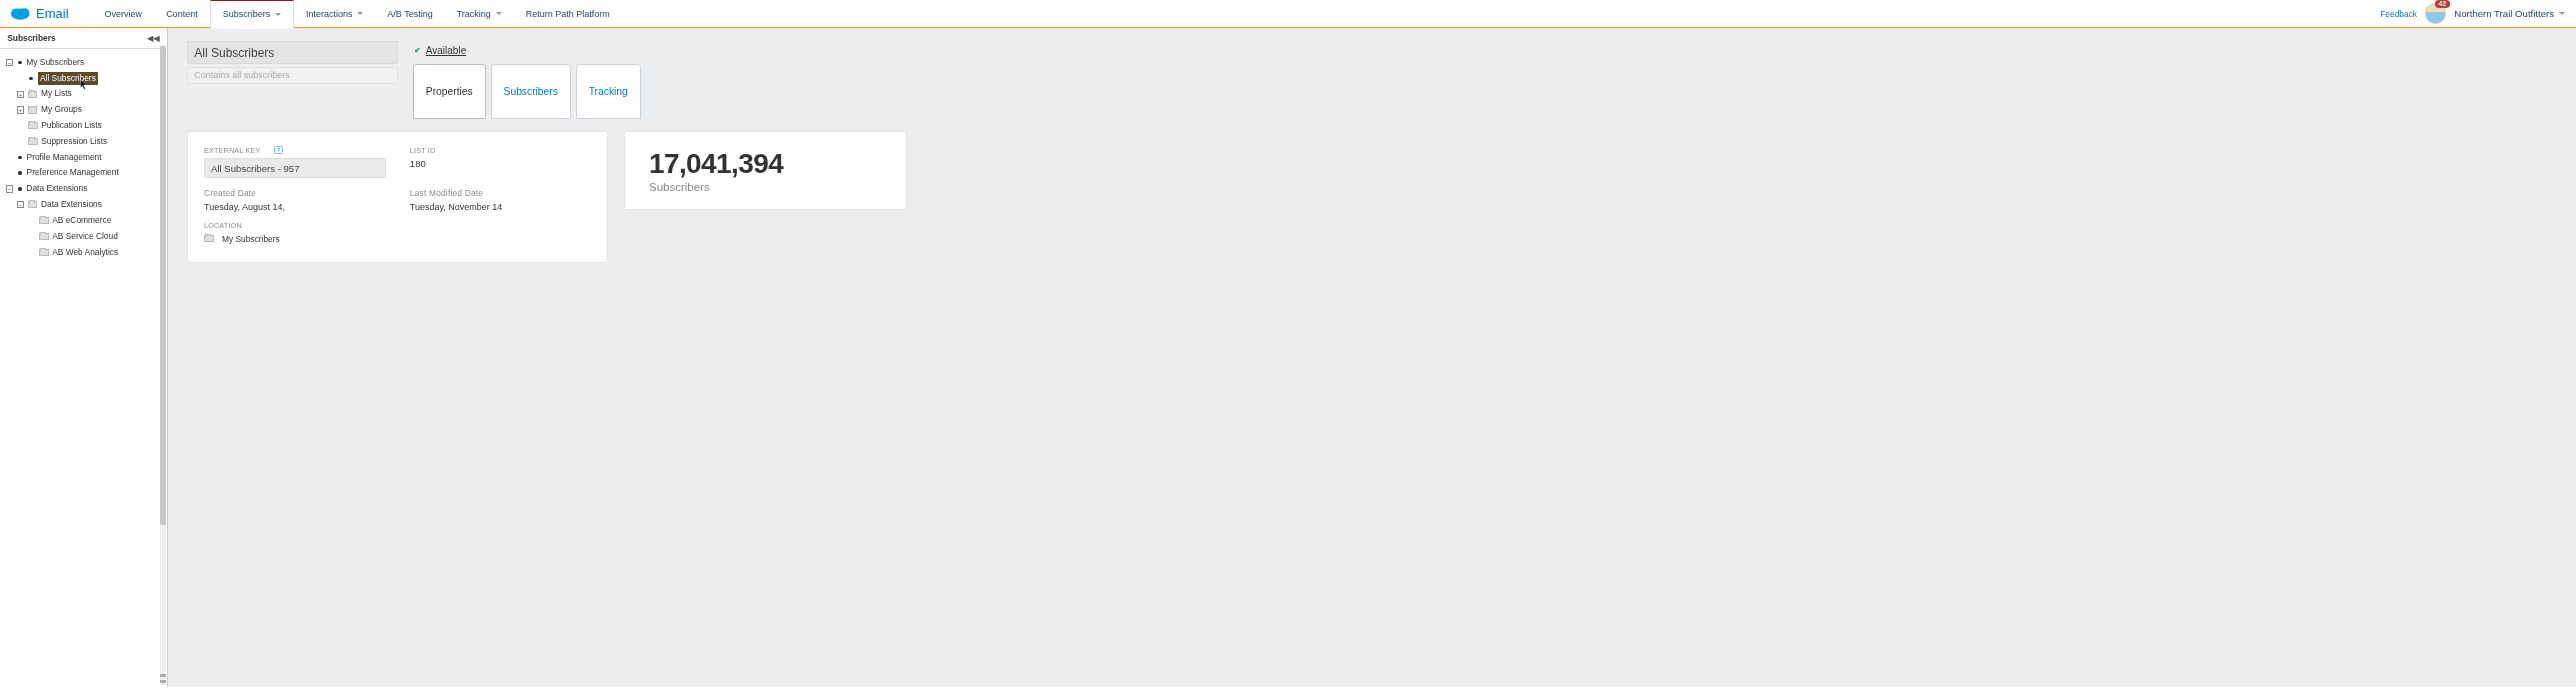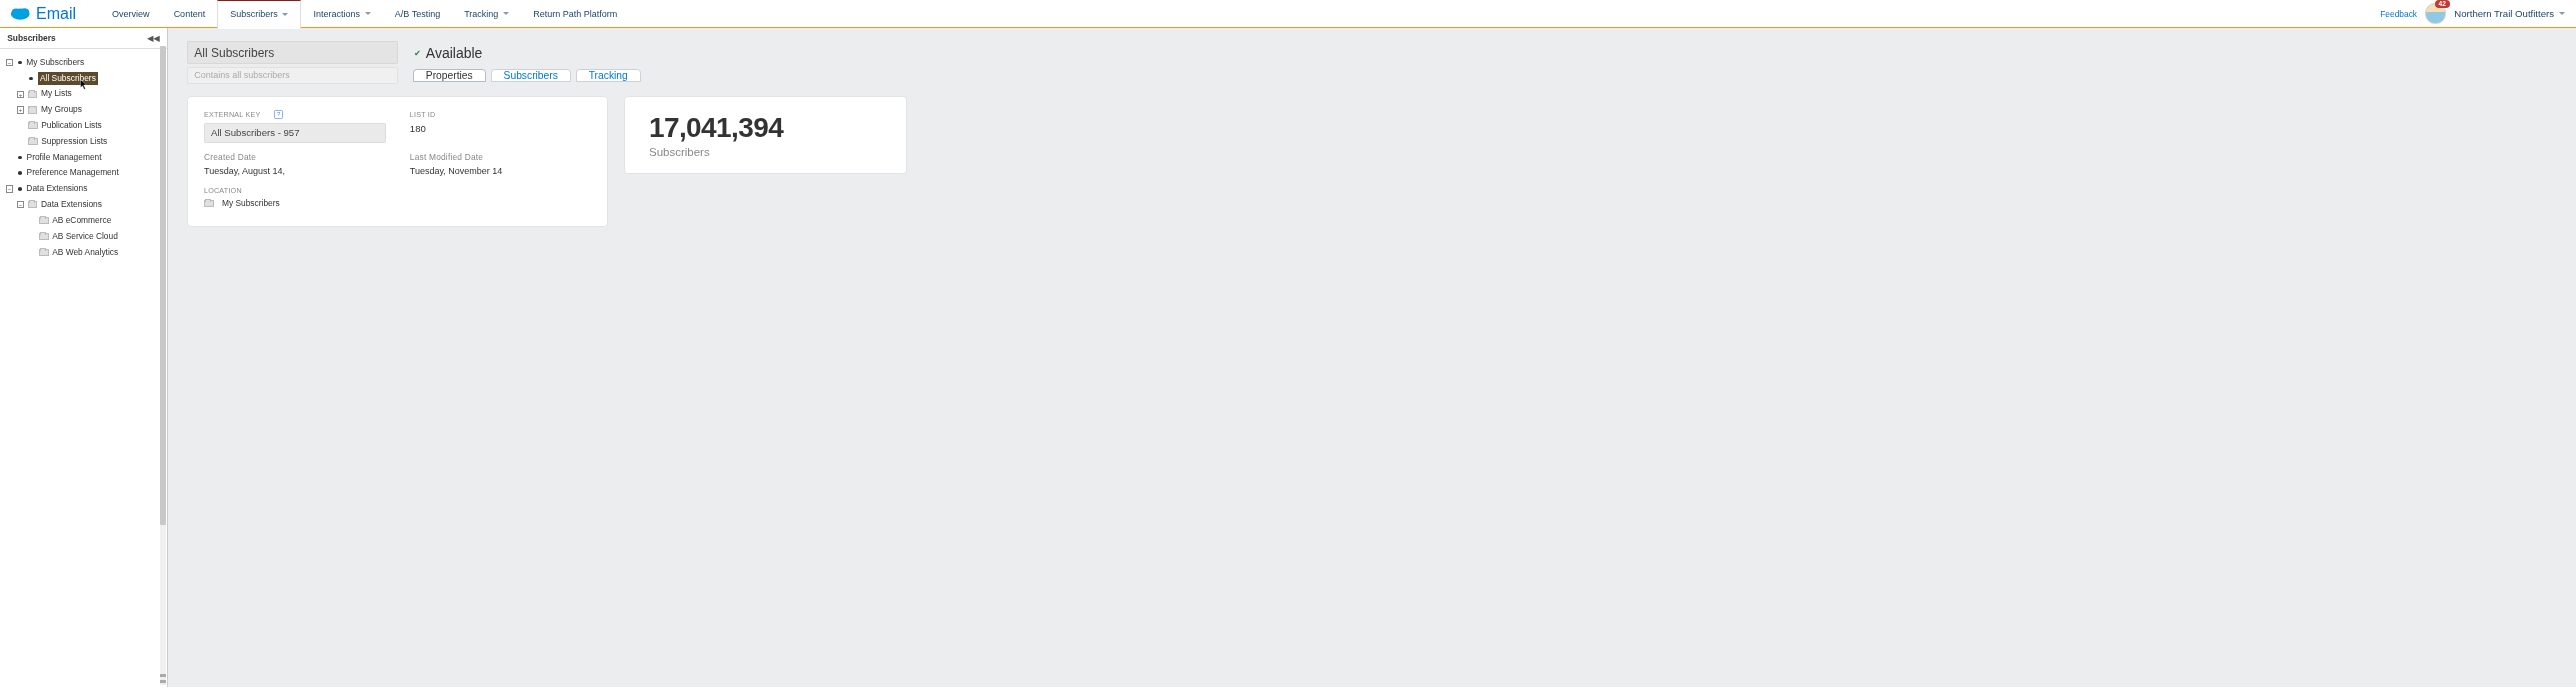--- a/index.html
+++ b/index.html
@@ -2,21 +2,21 @@
 <html style="font-size:9.6px"><head>
 <meta charset="utf-8">
 <style>
   * { box-sizing: border-box; margin: 0; padding: 0; }
   body { font-family: Arial, Helvetica, sans-serif; font-size: 8.4px; color: #333; background: #fff; overflow: hidden; }
   
   
   .topnav { display: flex; align-items: center; height: 28px; border-bottom: 1.8px solid #f7941d; background: #fff; }
   .logo { width: 20.5px; height: 14.5px; margin: 0 6px 0 9.6px; }
   .logo svg { width: 100%; height: 100%; }
-  .app-name { color: #0176d3; font-size: 16px; font-weight: 400; margin-right: 24px; }
+  .app-name { color: #0176d3; font-size: 13px; font-weight: 400; margin-right: 24px; }
   .nav-tabs { display: flex; align-items: stretch; height: 100%; }
   .nav-tab { display: flex; align-items: center; padding: 0 12px; color: #1d4568; font-size: 9px; cursor: pointer; position: relative; }
   .nav-tab.active { background: #fff; border-top: 1.8px solid #8b1a1a; border-left: 0.6px solid #ddd; border-right: 0.6px solid #ddd; margin-bottom: -1.8px; padding-bottom:1.8px;}
   .nav-tab .chev { margin-left: 4.8px; }
   .chev-down { width: 0; height: 0; border-left: 3px solid transparent; border-right: 3px solid transparent; border-top: 3.6px solid #8a9ba8; display:inline-block;}
   .topnav-right { margin-left: auto; display:flex; align-items:center; padding-right:11px; gap:8.4px;}
   .feedback { color:#0176d3; font-size:8.4px; cursor:pointer;}
   .avatar-wrap { position:relative; width:20.5px; height:20.5px;}
   .avatar { width:20.5px; height:20.5px; border-radius:50%; background: linear-gradient(#f5deb3 40%, #8ecae6 40%); border:0.6px solid #ccc;}
   .badge { position:absolute; top:-3.6px; right:-3.6px; background:#c23934; color:#fff; font-size:6.6px; font-weight:bold; padding:0.6px 3.6px; border-radius:6px;}
@@ -48,23 +48,23 @@
   
   
   .content { flex:1; background:#ebedef; padding: 0; overflow:auto;}
   .content-inner { padding: 13.3px 19.3px;}
   .header-block { display:flex; align-items:flex-start; gap:14.5px;}
   .title-col {}
   .title-box { width:211px; background:#e4e4e4; border:0.6px solid #d8d8d8; padding:3.6px 6px; font-size:12px; color:#444; border-radius:1.2px;}
   .subtitle-box { width:211px; background:#f0f0f0; border:0.6px solid #e0e0e0; padding:2.4px 6px; font-size:9px; color:#aaa; margin-top:2.4px; border-radius:1.2px;}
   .status-row { display:flex; align-items:center; gap:4.8px; padding-top:3.6px; margin-left:1.2px;}
   .check { color:#2e844a; font-size:8.4px;}
-  .status-text { font-size:14px; color:#333;}
+  .status-text { font-size:10px; color:#333;text-decoration:underline;}
   .tabs-row { display:flex; gap:4.8px; margin-top:8.4px; margin-left:0;}
-  .ctab { padding:0 12px; border:0.6px solid #c9d2da; border-radius:3.6px 3.6px 0 0; background:#fff; font-size:10.3px; cursor:pointer;}
+  .ctab { padding:21px 12px; border:0.6px solid #c9d2da; border-radius:3.6px 3.6px 0 0; background:#fff; font-size:10.3px; cursor:pointer;}
   .ctab.active { color:#333; border-color:#b0bcc7;}
   .ctab.inactive { color:#0176d3;}
   
   .cards-row { display:flex; gap:15.7px; margin-top:12px; align-items:flex-start;}
   .prop-card { background:#fff; border:0.6px solid #e0e4e8; border-radius:3.6px; padding:13.3px 15.7px 18px 15.7px; flex:0 0 421px;}
   .prop-grid { display:grid; grid-template-columns: 1fr 1fr; column-gap:24px; row-gap:9.6px;}
   .field {}
   .field-label { font-size:7.2px; color:#888; text-transform:uppercase; letter-spacing:0.2px; display:flex; align-items:center; gap:14px;}
   .help-icon { width:8.4px;height:8.4px;border:0.6px solid #8ab4f8;color:#4a90d9;font-size:6px;line-height:7.2px;text-align:center;border-radius:1.2px;}
   .field-input { margin-top:3.6px; width:100%; max-width:241px; background:#eaeaea; border:0.6px solid #dcdcdc; padding:3.6px 6px; font-size:9.6px; color:#444; border-radius:1.2px;}

